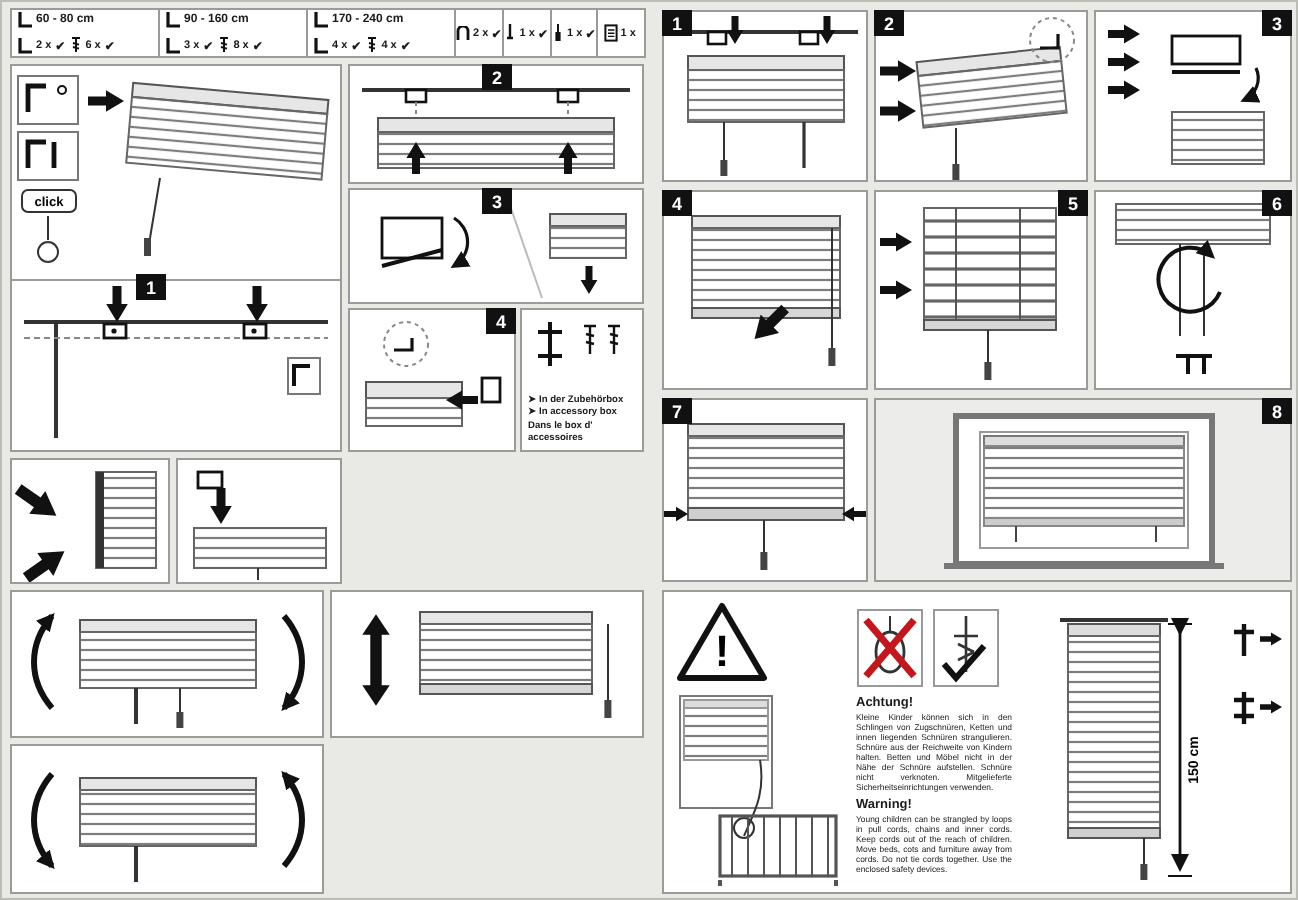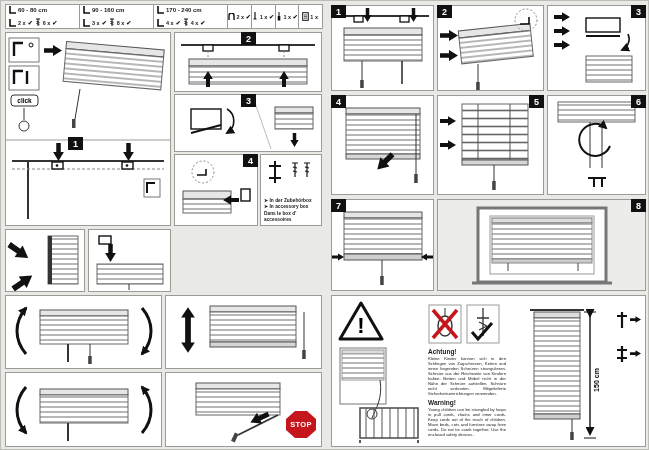--- a/index.html
+++ b/index.html
@@ -298,32 +298,20 @@
   </div>
   <div class="panel" style="left:4px;top:371px;width:157px;height:75px;">
     <svg width="155" height="73" viewBox="0 0 155 73">
       <rect x="34" y="16" width="88" height="6" fill="#e6e6e6" stroke="#555"></rect>
       <rect x="34" y="22" width="88" height="28" fill="url(#sl)" stroke="#666"></rect>
       <path d="M20 14C8 28 8 46 20 60" fill="none" stroke="#111" stroke-width="3" marker-end="url(#ah)"></path>
       <path d="M136 60c12-14 12-32 0-46" fill="none" stroke="#111" stroke-width="3" marker-end="url(#ah)"></path>
       <line x1="62" y1="50" x2="62" y2="68" stroke="#333" stroke-width="2"></line>
     </svg>
   </div>
-  <div class="panel" style="left:164px;top:371px;width:157px;height:75px;">
-    <svg width="155" height="73" viewBox="0 0 155 73">
-      <rect x="30" y="10" width="84" height="6" fill="#e6e6e6" stroke="#555"></rect>
-      <rect x="30" y="16" width="84" height="26" fill="url(#sl)" stroke="#666"></rect>
-      <line x1="112" y1="42" x2="72" y2="62" stroke="#333" stroke-width="1.6"></line>
-      <rect x="67" y="60" width="4" height="9" fill="#444" transform="rotate(25 69 64)"></rect>
-      <g transform="translate(106,46) rotate(155)">
-          <use href="#fa" width="22" height="12"></use>
-        </g>
-    </svg>
-    <div class="stop" style="left:120px;top:38px;">STOP</div>
-  </div>
 
   <div class="panel" style="left:330px;top:4px;width:103px;height:86px;">
     <div class="tab" style="left:-1px;top:-1px;">1</div>
     <svg width="101" height="84" viewBox="0 0 101 84">
       <line x1="4" y1="10" x2="97" y2="10" stroke="#333" stroke-width="2"></line>
       <rect x="22" y="10" width="9" height="6" fill="#fff" stroke="#111" stroke-width="1.3"></rect>
       <rect x="68" y="10" width="9" height="6" fill="#fff" stroke="#111" stroke-width="1.3"></rect>
       <rect x="12" y="22" width="78" height="7" fill="#e6e6e6" stroke="#555"></rect>
       <rect x="12" y="29" width="78" height="26" fill="url(#sl)" stroke="#666"></rect>
       <g transform="translate(40,2) rotate(90)">

